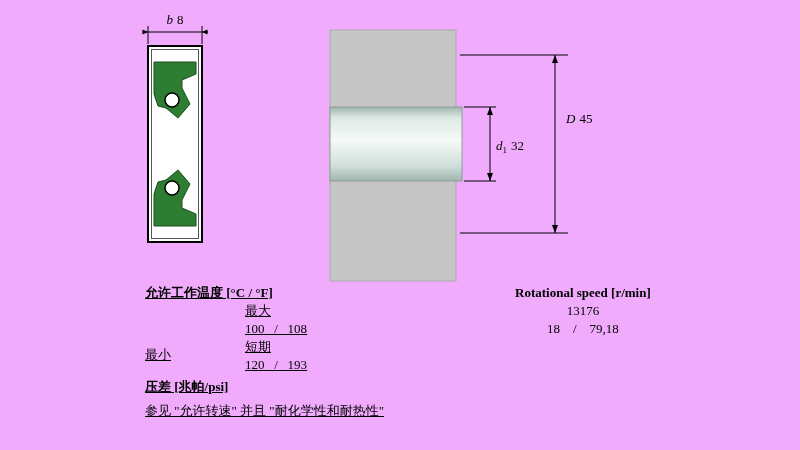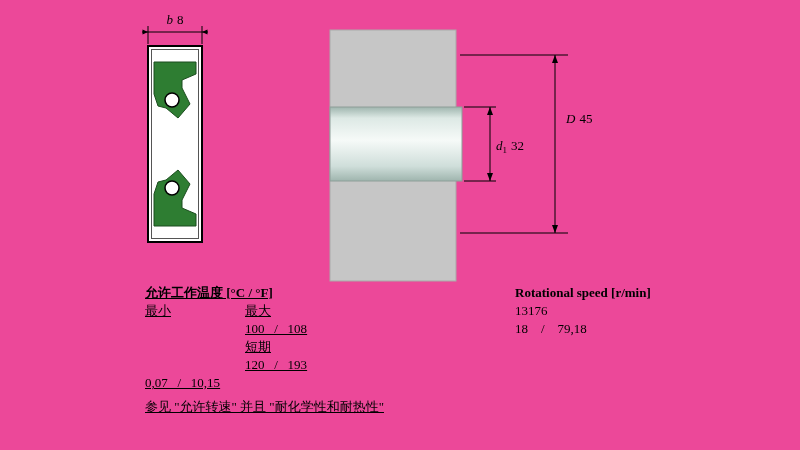--- a/index.html
+++ b/index.html
@@ -1,39 +1,39 @@
 <!DOCTYPE html>
 <html><head>
 <meta charset="utf-8">
 <style>
   * { box-sizing: border-box; }
   html, body { margin: 0; padding: 0; background: #ffffff; }
   .page {
     position: relative;
     width: 800px;
     height: 450px;
-    background: #ec4899;
+    background: #f0abfc;
     color: #000;
     font-family: "Liberation Serif", serif;
     overflow: hidden;
   }
   svg { position: absolute; overflow: visible; }
   .svg-seal  { left: 140px; top: 10px; }
   .svg-shaft { left: 320px; top: 20px; }
   svg text { font-family: "Liberation Serif", serif; font-size: 13px; fill: #000; }
   .dim line { stroke: #000; stroke-width: 1; }
   .dim polygon { fill: #000; stroke: none; }
   .dim-letter { font-style: italic; }
   .sub { font-size: 9px; }
   .spec-left  { position: absolute; left: 145px; top: 284px; font-size: 13px; line-height: 18px; text-decoration: underline; }
-  .spec-right { position: absolute; left: 515px; top: 284px; font-size: 13px; line-height: 18px; }
+  .spec-right { position: absolute; left: 515px; top: 284px; font-size: 13px; line-height: 18px; text-align: center; }
   .bold { font-weight: bold; }
   .pre { white-space: pre; }
   .temp-grid { display: flex; }
-  .temp-col1 { width: 100px; }
+  .temp-col1 { width: 100px; margin-top: 44px; }
   .pressure-title { margin-top: 4px; }
   .note { margin-top: 6px; }
 </style>
 </head>
 <body>
 
 <div class="page">
 
   <svg class="svg-seal" width="90" height="250" viewBox="0 0 90 250">
     <g class="dim">
@@ -90,21 +90,21 @@
       <div class="temp-col1">
         <div>最小</div>
       </div>
       <div class="temp-col2">
         <div>最大</div>
         <div class="pre">100   /   108</div>
         <div>短期</div>
         <div class="pre">120   /   193</div>
       </div>
     </div>
-    <div class="pre">0,07   /   10,15</div>
+    <div class="bold pressure-title">压差 [兆帕/psi]</div>
     <div class="note">参见 "允许转速" 并且 "耐化学性和耐热性"</div>
   </div>
 
   <div class="spec-right">
     <div class="bold">Rotational speed [r/min]</div>
     <div>13176</div>
     <div class="pre">18    /    79,18</div>
   </div>
 
 </div>

